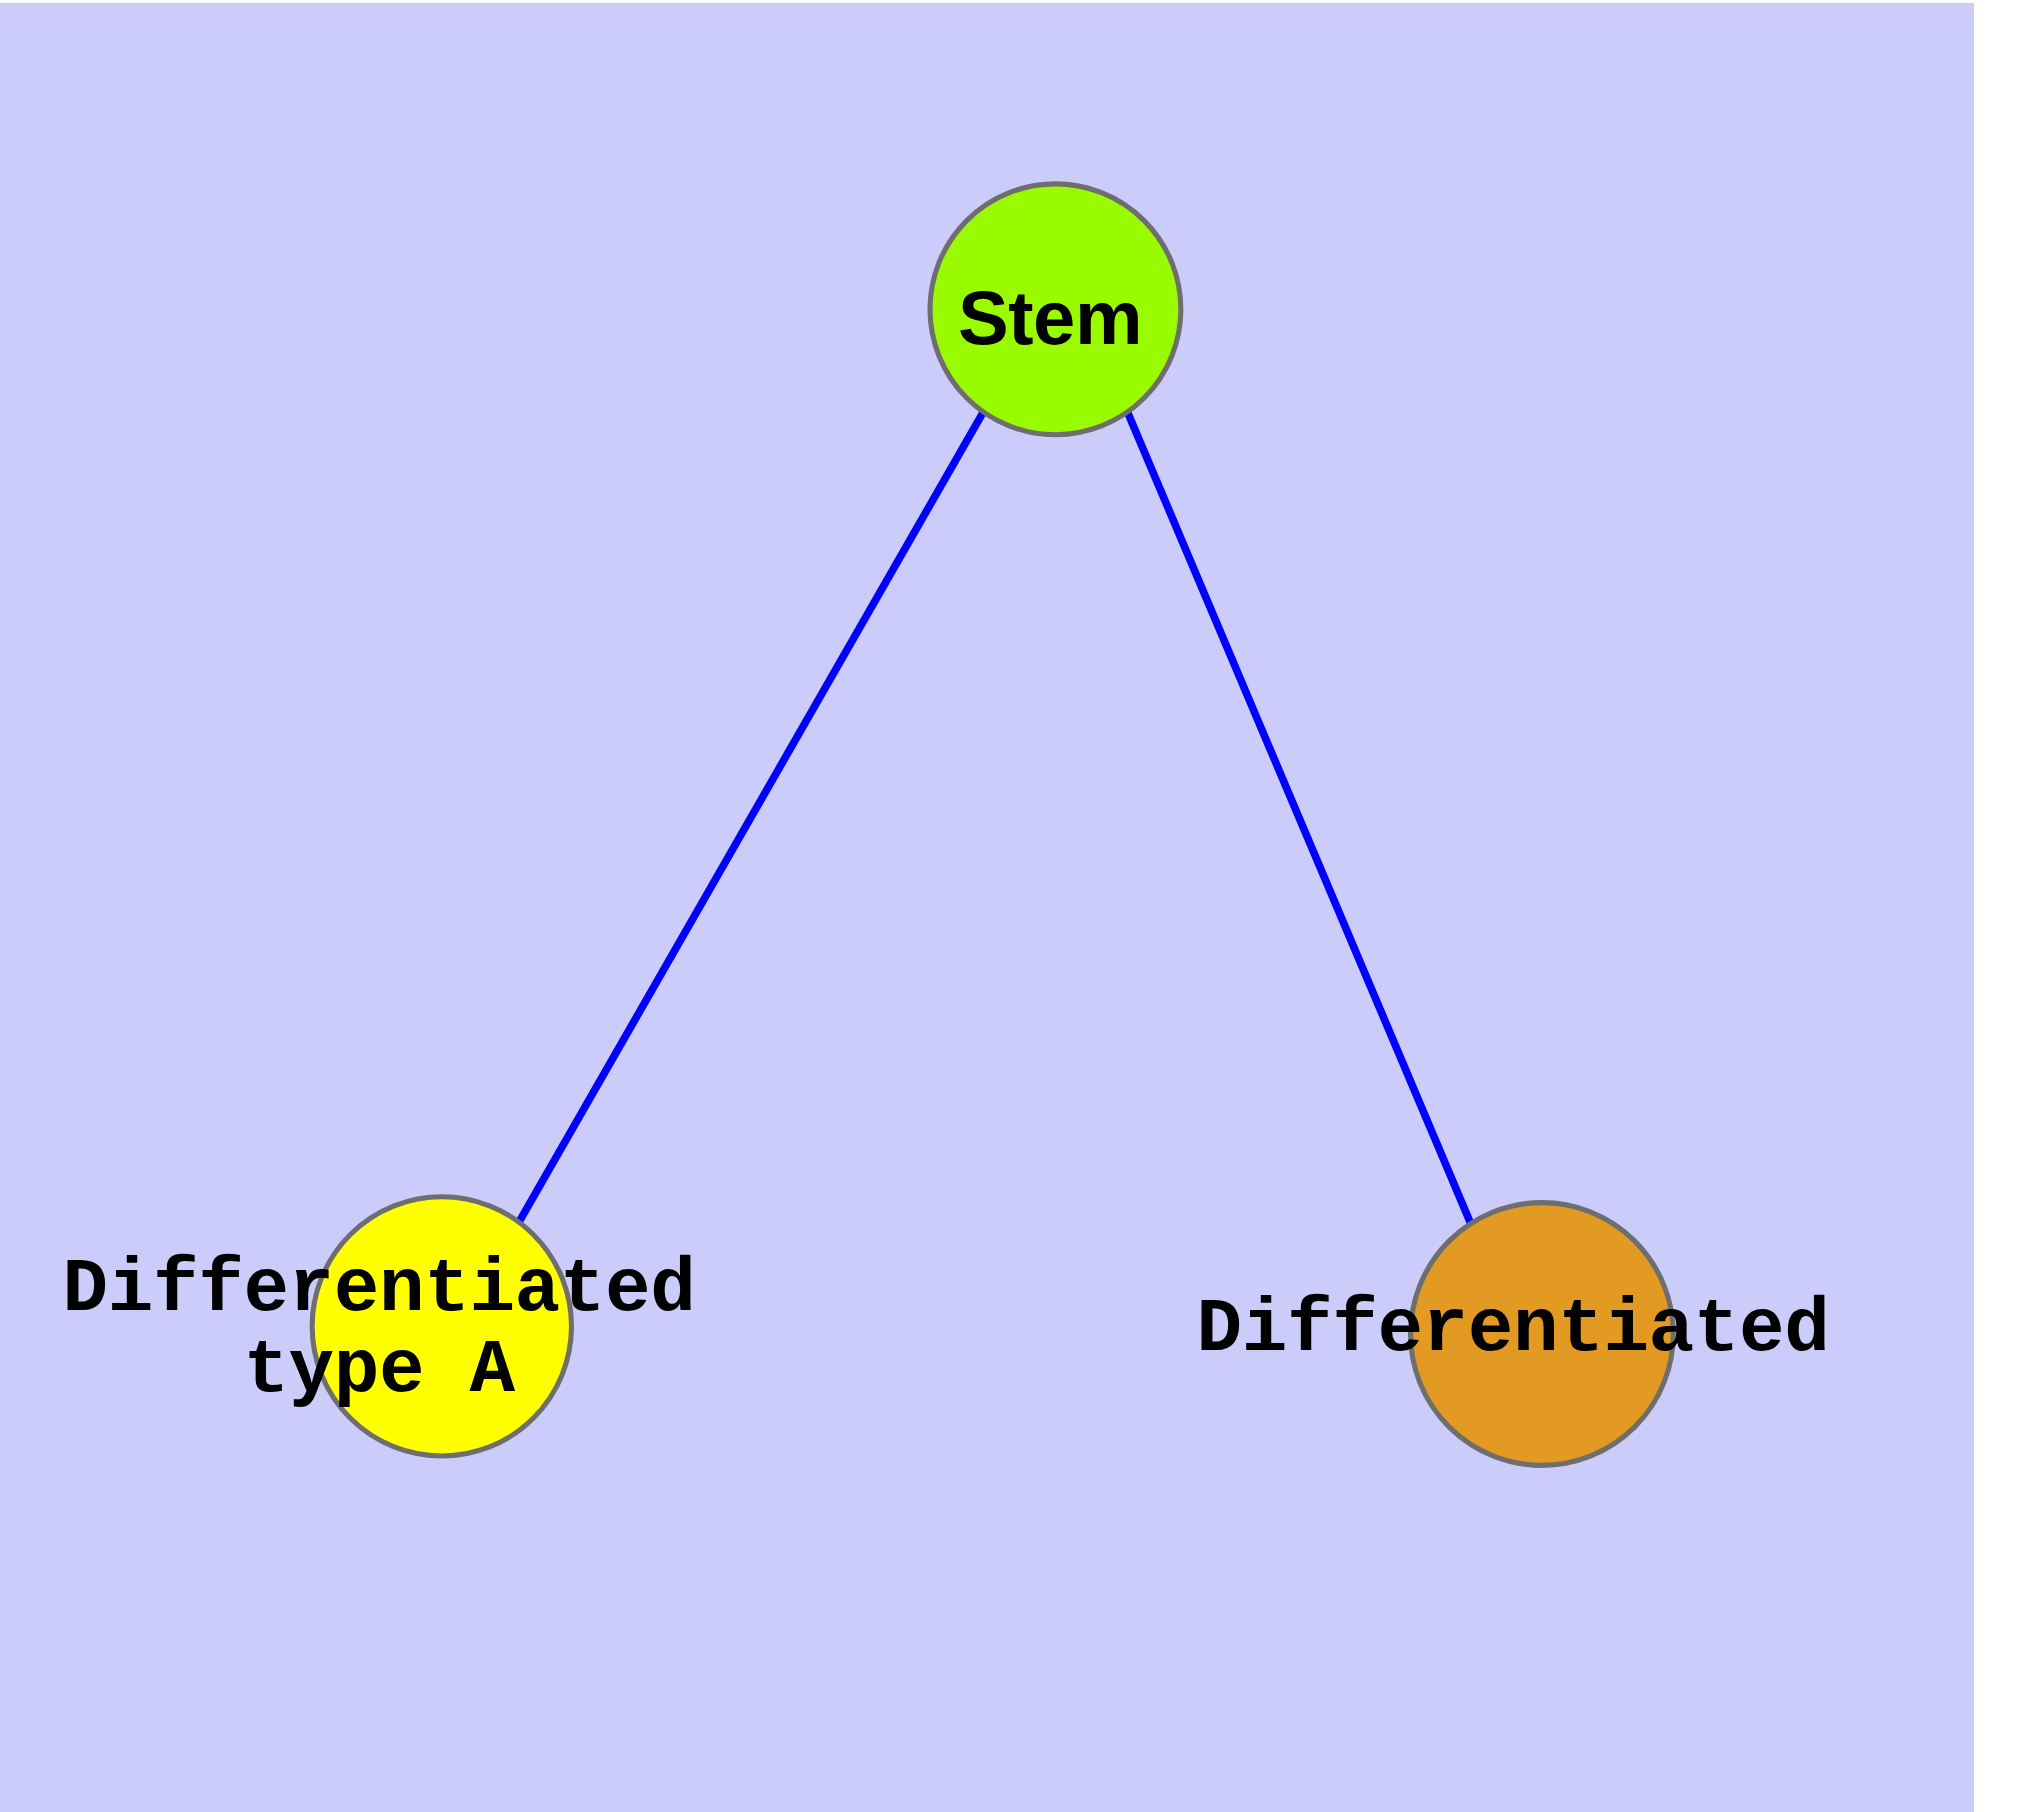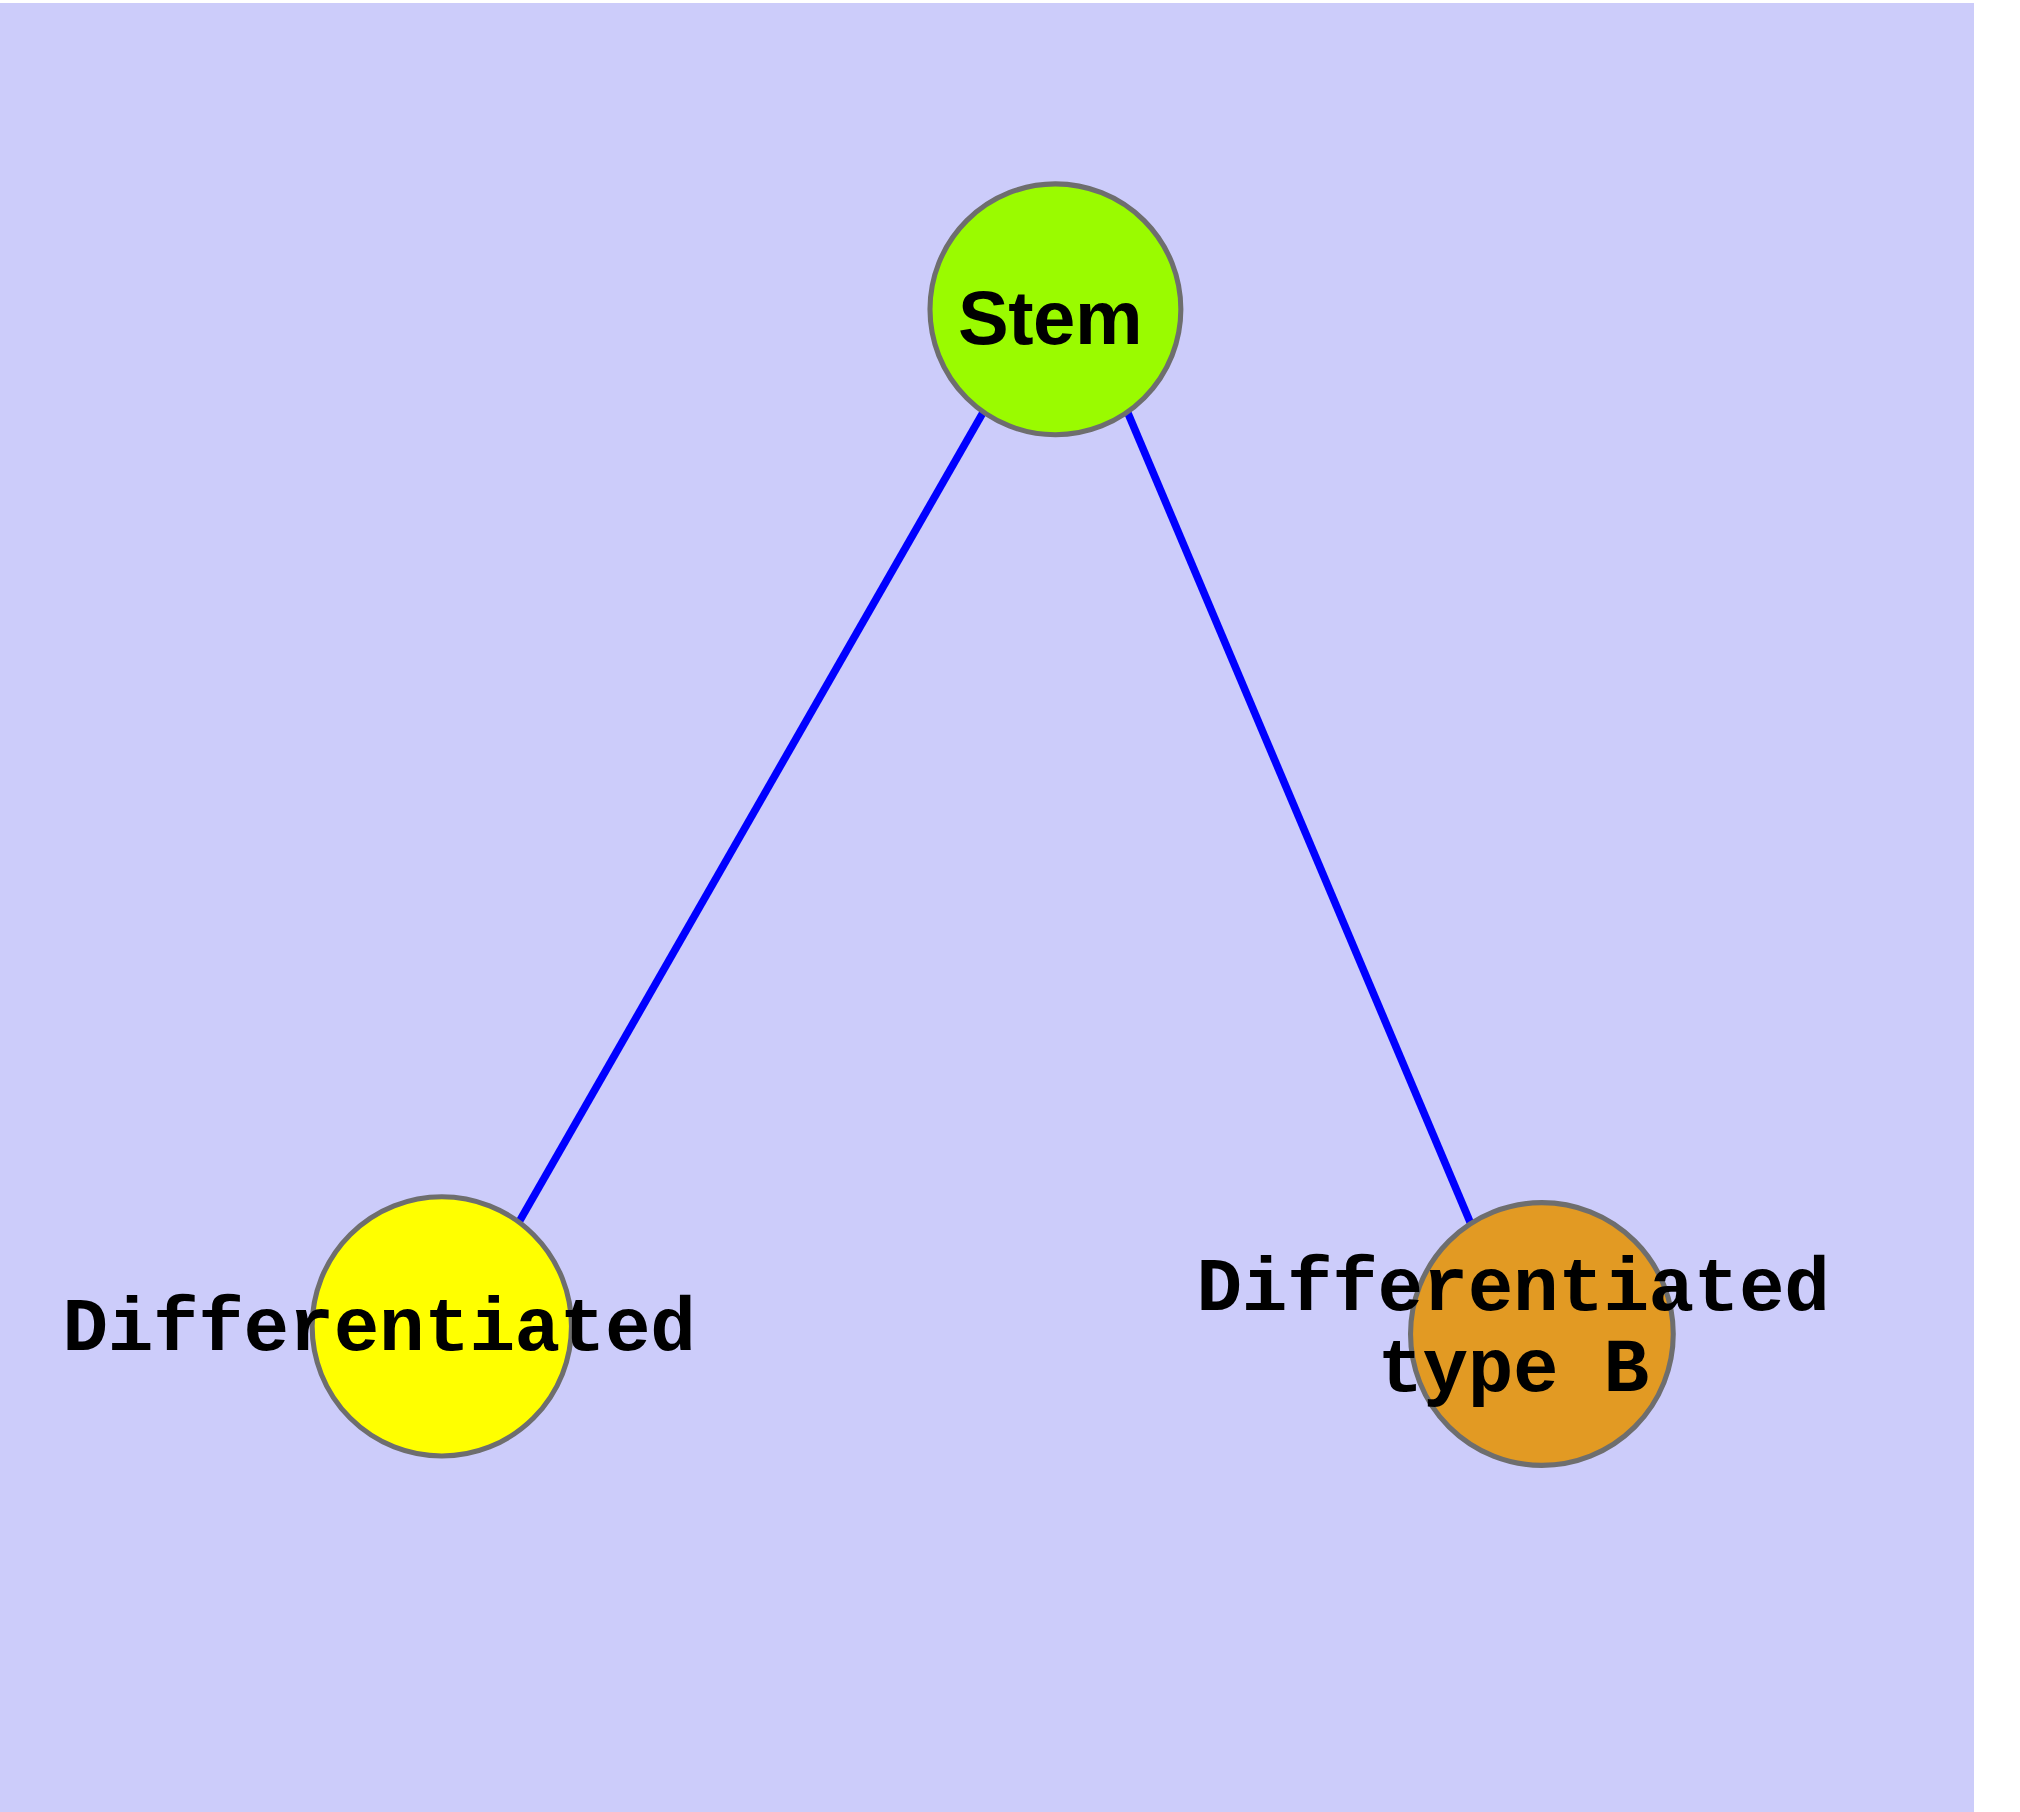--- a/index.html
+++ b/index.html
@@ -65,18 +65,18 @@
     </g>
     <g>
       <circle cx="1245" cy="365" r="148" fill="#9afb00" stroke="#6e6e6e" stroke-width="6"></circle>
       <circle cx="521" cy="1565" r="153" fill="#ffff00" stroke="#6e6e6e" stroke-width="6"></circle>
       <circle cx="1819" cy="1574" r="155" fill="#e29a23" stroke="#6e6e6e" stroke-width="6"></circle>
     </g>
   </svg>
 
   <div class="node-label label-single" style="left:1050px; top:318px;"><span>Stem</span></div>
 
-  <div class="node-label label-double" style="left:379px; top:1331px;"><span>Differentiated</span><br></div>
+  <div class="node-label label-double" style="left:379px; top:1331px;"><span>Differentiated</span><br><span>type A</span></div>
 
-  <div class="node-label label-double" style="left:1513px; top:1331px;"><span>Differentiated</span><br><span>type B</span></div>
+  <div class="node-label label-double" style="left:1513px; top:1331px;"><span>Differentiated</span><br></div>
 
 </div>
 
 
 </body></html>

